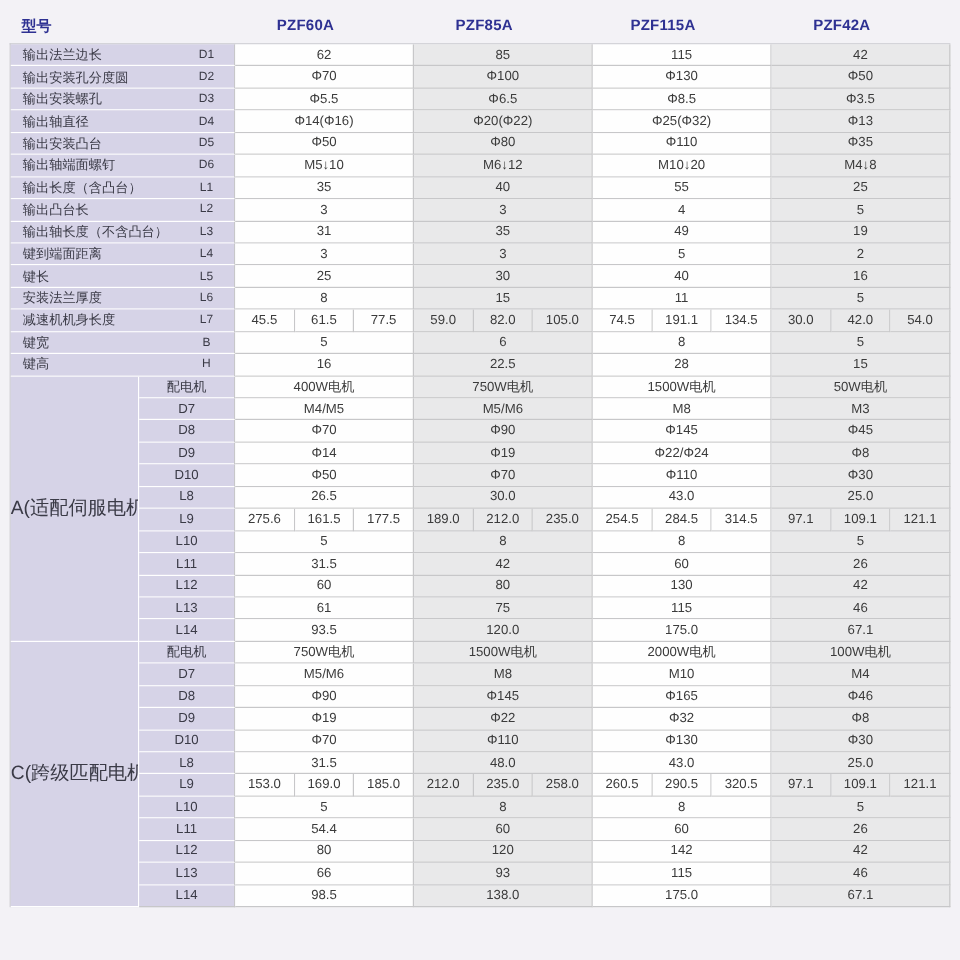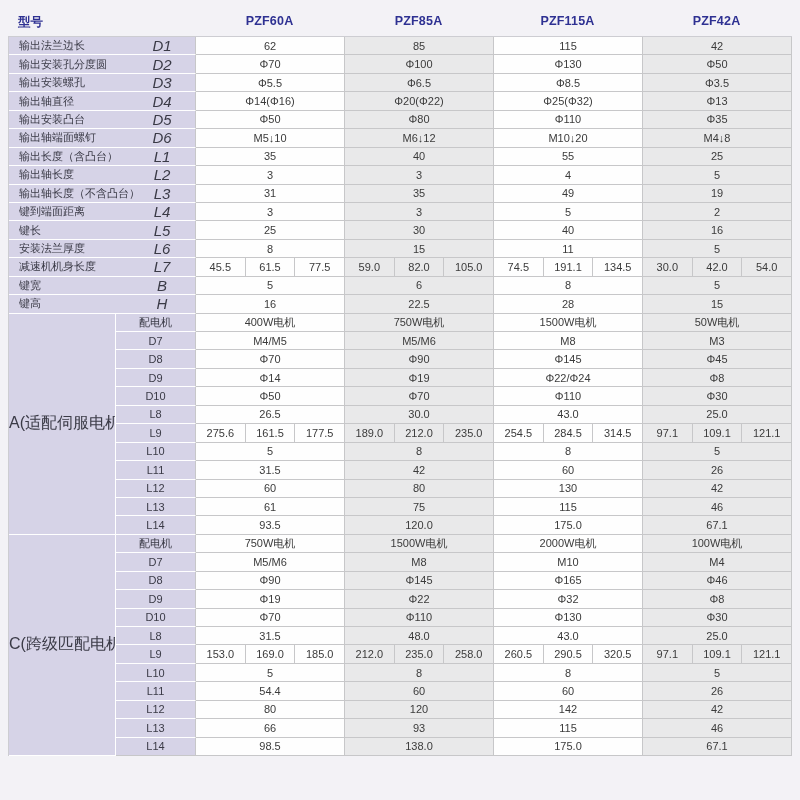--- a/index.html
+++ b/index.html
@@ -13,21 +13,21 @@
     width:800px;height:800px;
     overflow:hidden;
   }
   
   .hdr{position:absolute;top:10px;left:0;width:800px;height:26px;}
   .type-label{
     position:absolute;left:18px;top:4px;
     font-weight:bold;font-size:12.5px;color:var(--accent,#2e3192);
   }
   .hdr-models{
-    position:absolute;left:195px;top:4px;width:596px;
+    position:absolute;left:180px;top:4px;width:596px;
     display:flex;
   }
   .hdr-models span{
     flex:1;text-align:center;
     font-weight:bold;font-size:12.5px;color:var(--accent,#2e3192);
     letter-spacing:.2px;
   }
   
   table.spec{
     position:absolute;top:36px;left:8px;
@@ -45,24 +45,24 @@
     text-align:center;
     vertical-align:middle;
     border-right:1px solid #c7c7c9;
     border-bottom:1px solid #c7c7c9;
     overflow:hidden;
     white-space:nowrap;
   }
   td.lbl{background:var(--purple,#d6d3e7);border-bottom-color:#ffffff;}
   .lblflex{
     display:flex;justify-content:space-between;align-items:center;
-    padding:0 18px 0 10px;
+    padding:0 8px 0 10px;
   }
   .lbl-text{font-size:11px;color:#3a3a46;}
-  .code-text{width:30px;font-size:15px;color:#3a3a46;font-style:italic;}
+  .code-text{width:30px;font-size:10px;color:#3a3a46;}
   td.sect{
     background:var(--purple,#d6d3e7);
     border-bottom-color:#ffffff;
     border-right-color:#ffffff;
     font-size:16px;color:#3a3a46;
   }
   td.codecell{background:var(--purple,#d6d3e7);border-bottom-color:#ffffff;color:#3a3a46;}
   td.c0,td.c2{background:#fefefe;}
   td.c1,td.c3{background:var(--stripe,#e9e9ea);}
   tr:last-child td{border-bottom-color:#c7c7c9;}
@@ -180,21 +180,21 @@
             </div>
           </td>
           <td class="d c0" colspan="3">35</td>
           <td class="d c1" colspan="3">40</td>
           <td class="d c2" colspan="3">55</td>
           <td class="d c3" colspan="3">25</td>
         </tr>
         <tr>
           <td class="lbl" colspan="2">
             <div class="lblflex">
-              <span class="lbl-text">输出轴长度</span>
+              <span class="lbl-text">输出凸台长</span>
               <span class="code-text">L2</span>
             </div>
           </td>
           <td class="d c0" colspan="3">3</td>
           <td class="d c1" colspan="3">3</td>
           <td class="d c2" colspan="3">4</td>
           <td class="d c3" colspan="3">5</td>
         </tr>
         <tr>
           <td class="lbl" colspan="2">

